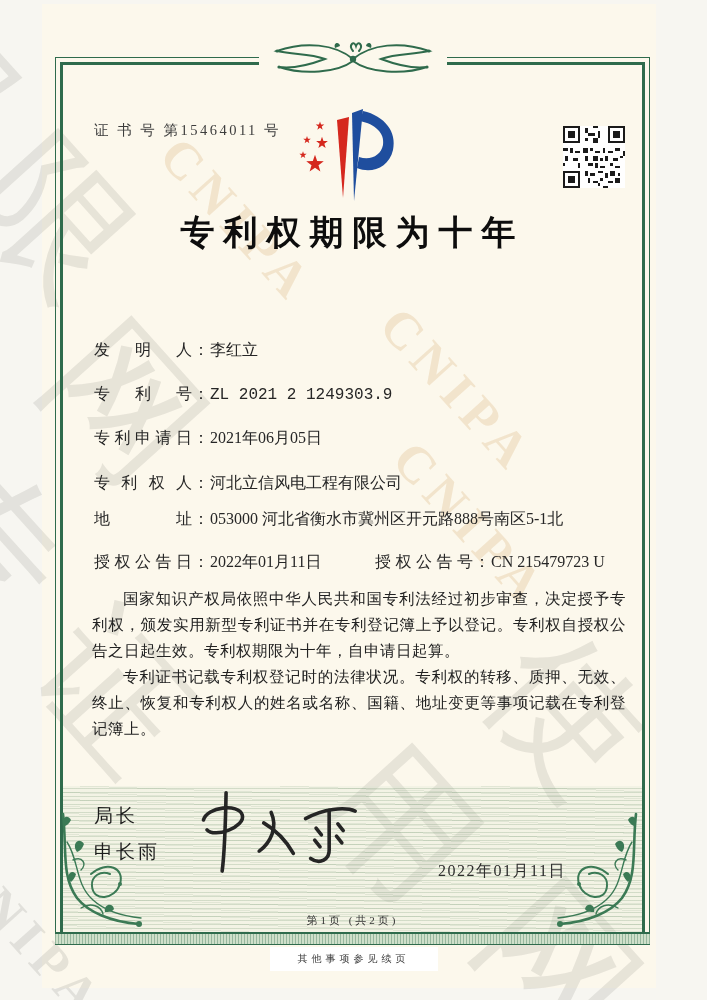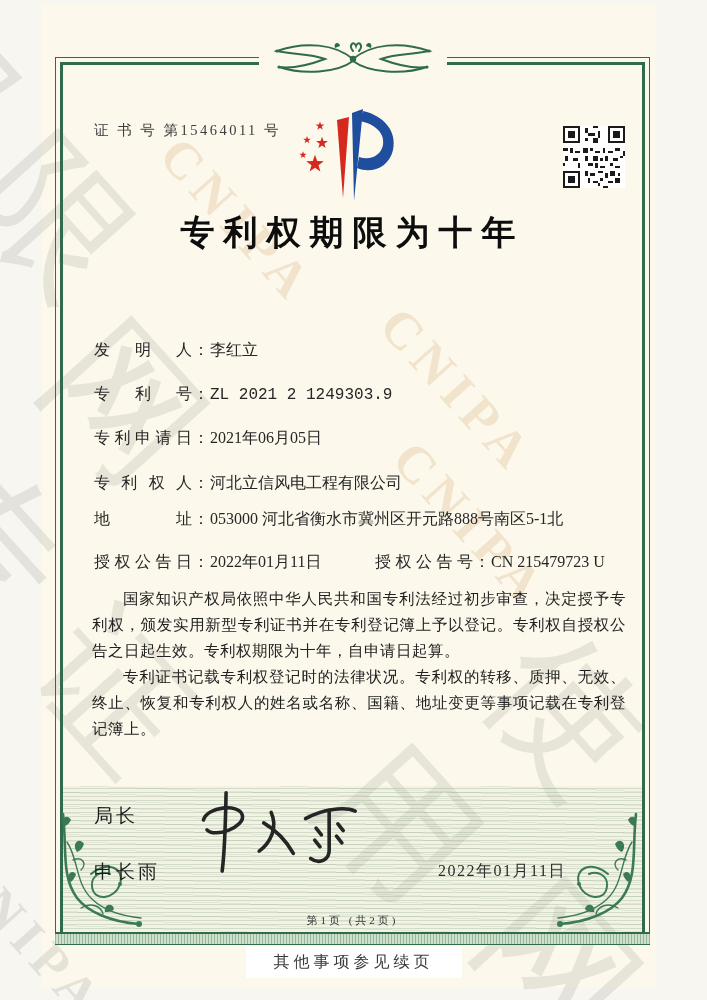--- a/index.html
+++ b/index.html
@@ -86,34 +86,34 @@
     position: absolute; left: 92px; top: 586px; width: 534px;
     font-size: 15.5px; line-height: 26px; letter-spacing: 0.5px;
     text-align: justify; color: #222222;
   }
   .body-text p { text-indent: 2em; margin: 0; }
   .sig-title, .sig-name {
     position: absolute; left: 94px;
     font-family: Liberation Sans, sans-serif;
     font-size: 19px; color: #1c1c1c; letter-spacing: 3px;
   }
-  .sig-title { top: 803px; } .sig-name { top: 839px; margin-top: 20px; }
+  .sig-title { top: 803px; } .sig-name { top: 839px; }
   .sig-svg { position: absolute; left: 188px; top: 782px; }
   .issue-date {
     position: absolute; left: 438px; top: 861px;
     font-size: 16px; letter-spacing: 1.5px; color: #2e2e2e;
   }
   .page-no {
     position: absolute; left: 55px; top: 913px; width: 595px;
     text-align: center; font-size: 11px; letter-spacing: 3px; color: #333333;
   }
   .footer-note {
     position: absolute; left: 50%; top: 947px; transform: translateX(-50%);
     background: #ffffff; padding: 5px 28px;
-    font-size: 16px; letter-spacing: 4px; color: #3a3a3a;
+    font-size: 10px; letter-spacing: 4px; color: #3a3a3a;
   }
 </style>
 </head>
 <body>
 
 <div class="stage">
 
   <div class="paper"></div>
 
   <span class="wm wm-cn  wm1">仅</span>

